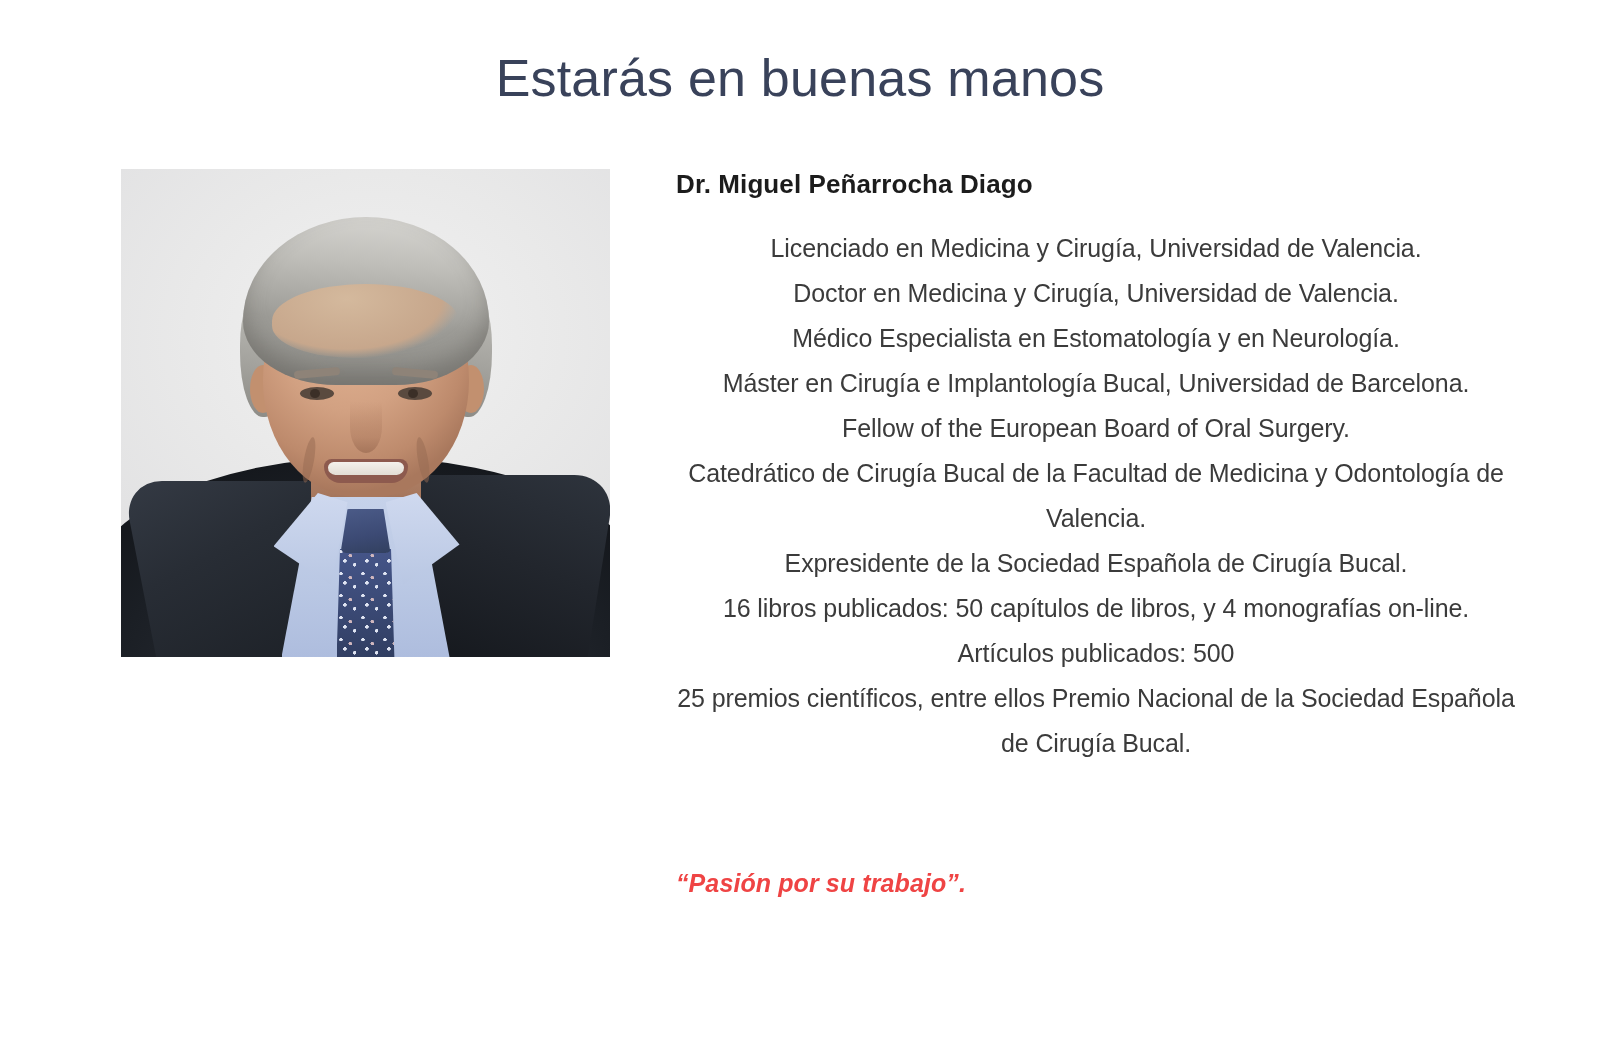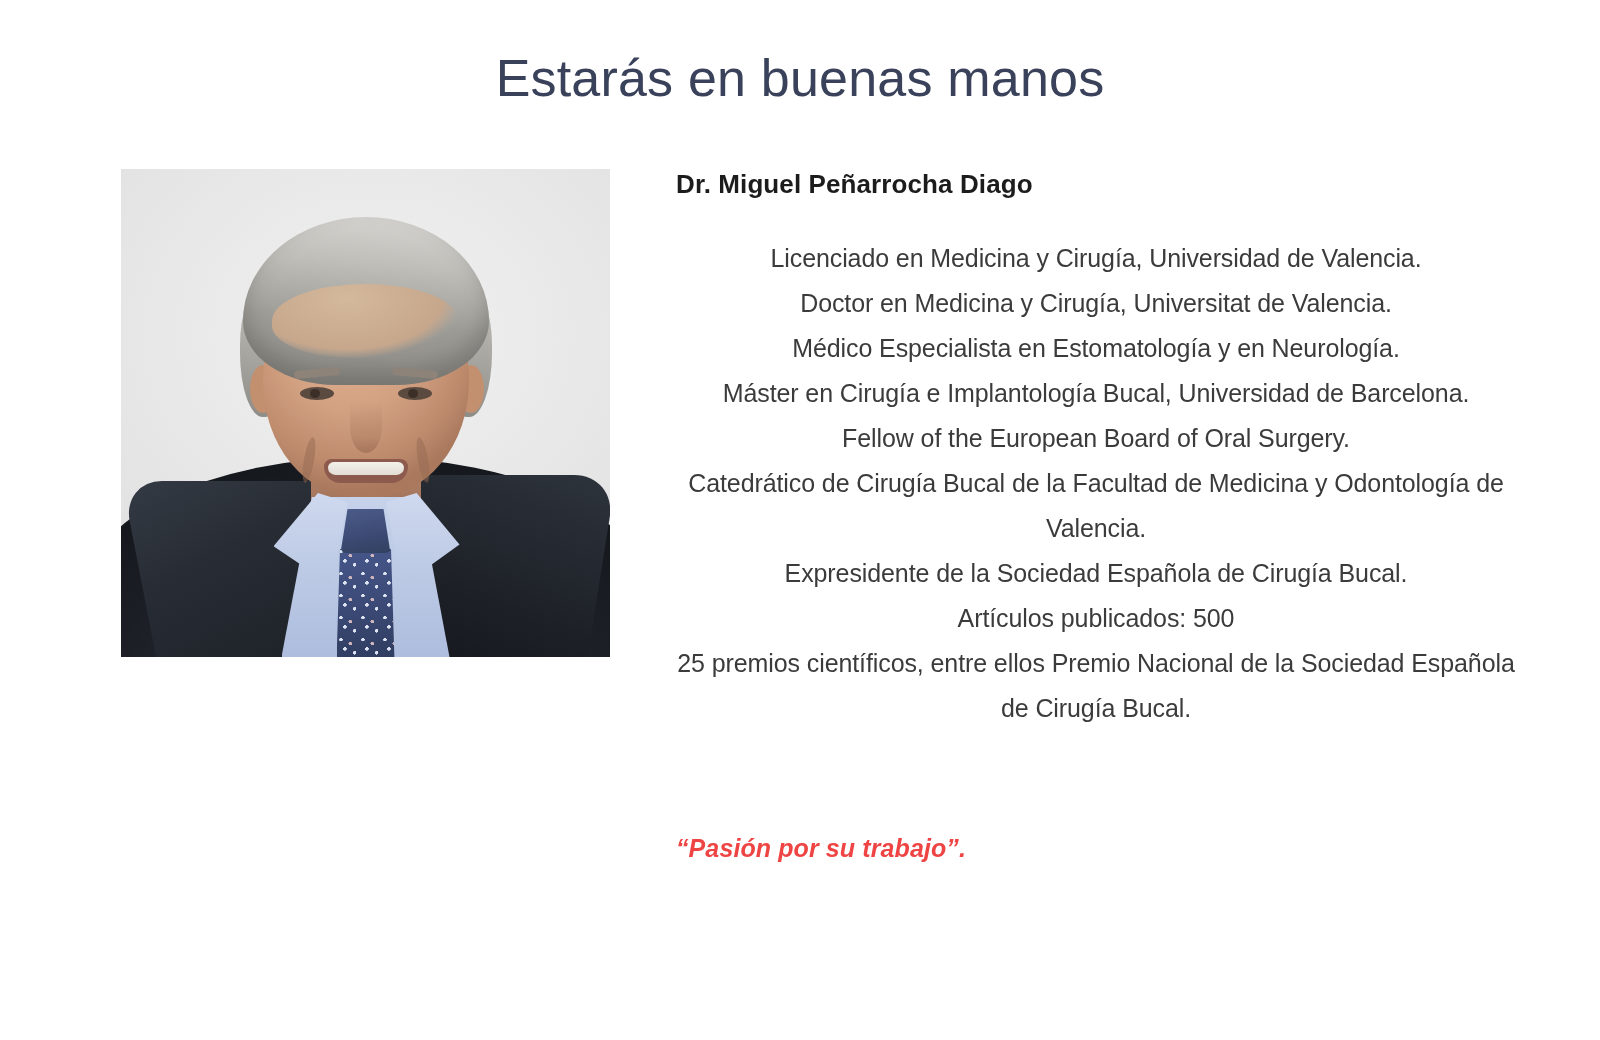--- a/index.html
+++ b/index.html
@@ -307,21 +307,21 @@
   .bio {
     position: absolute;
     left: 555px;
     top: 0;
     width: 840px;
   }
   .bio-name {
     font-size: 26px;
     font-weight: bold;
     color: #1c1c1c;
-    margin: 0 0 36px 0;
+    margin: 0 0 26px 0;
     letter-spacing: 0.1px;
     line-height: 1.2;
   }
   .bio-lines {
     margin: 0;
     padding: 0;
     list-style: none;
   }
   .bio-lines li {
     font-size: 25px;
@@ -383,26 +383,27 @@
           <div class="teeth"></div>
         </div>
       </div>
     </div>
 
     <div class="bio">
       <div class="bio-name">Dr. Miguel Peñarrocha Diago</div>
 
       <ul class="bio-lines">
         <li>Licenciado en Medicina y Cirugía, Universidad de Valencia.</li>
-        <li>Doctor en Medicina y Cirugía, Universitat de Valencia.</li>
+        <li>Doctor en Medicina y Cirugía, Universidad de Valencia.</li>
         <li>Médico Especialista en Estomatología y en Neurología.</li>
         <li>Máster en Cirugía e Implantología Bucal, Universidad de Barcelona.</li>
         <li>Fellow of the European Board of Oral Surgery.</li>
         <li>Catedrático de Cirugía Bucal de la Facultad de Medicina y Odontología de Valencia.</li>
         <li>Expresidente de la Sociedad Española de Cirugía Bucal.</li>
+        <li>16 libros publicados: 50 capítulos de libros, y 4 monografías on-line.</li>
         <li>Artículos publicados: 500</li>
         <li>25 premios científicos, entre ellos Premio Nacional de la Sociedad Española de Cirugía Bucal.</li>
       </ul>
 
       <div class="bio-quote">“Pasión por su trabajo”.</div>
     </div>
 
   </div>
 </div>
 

